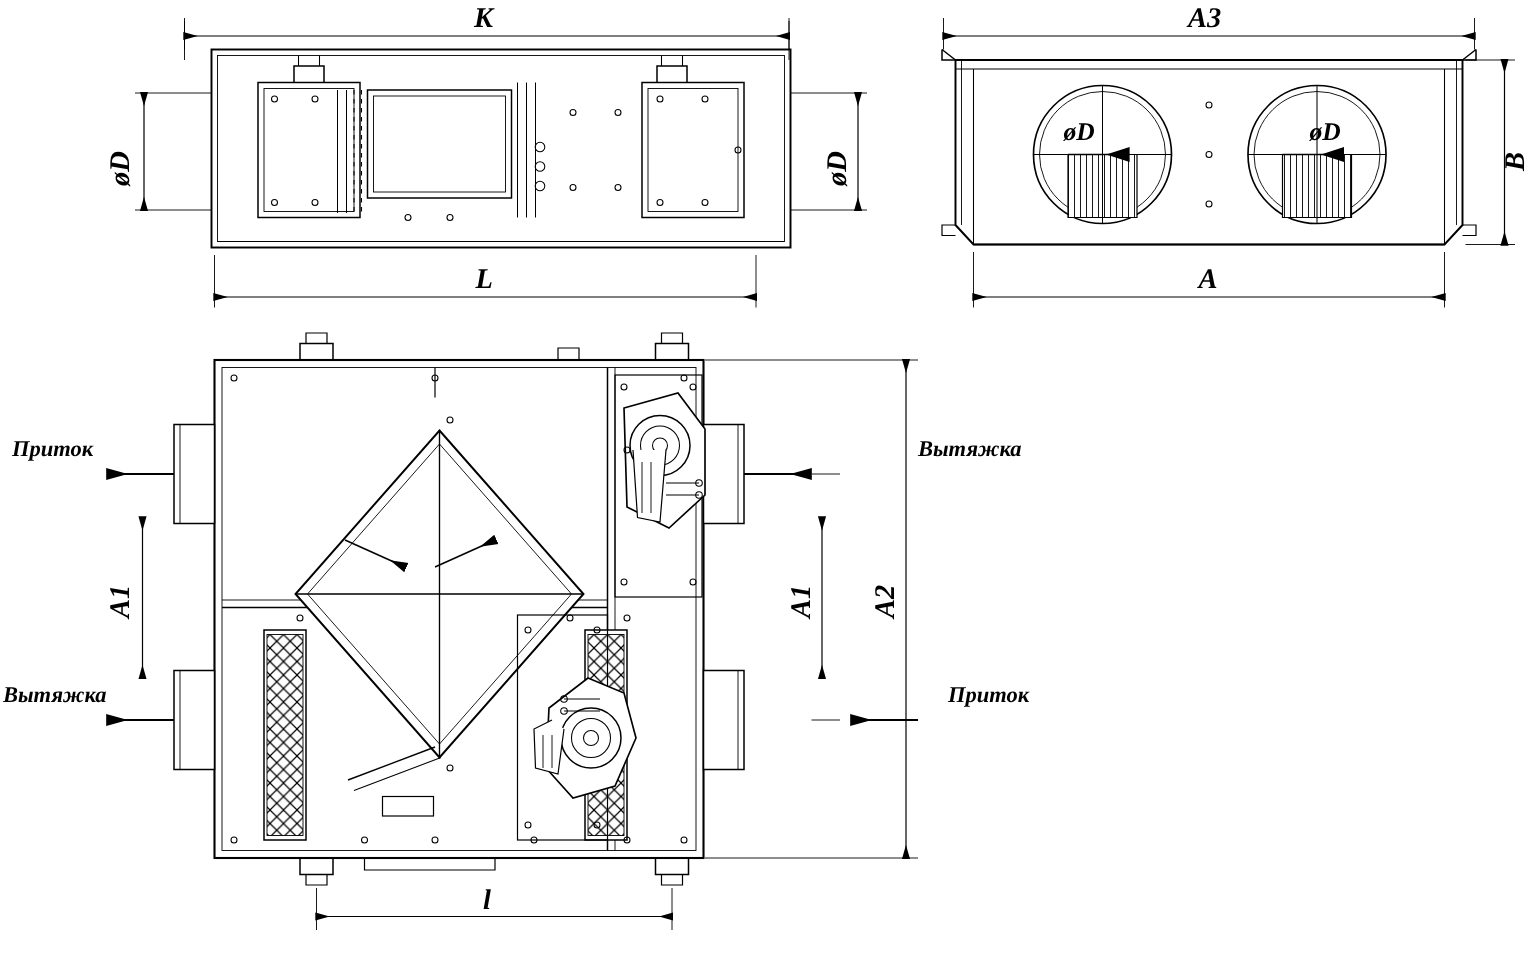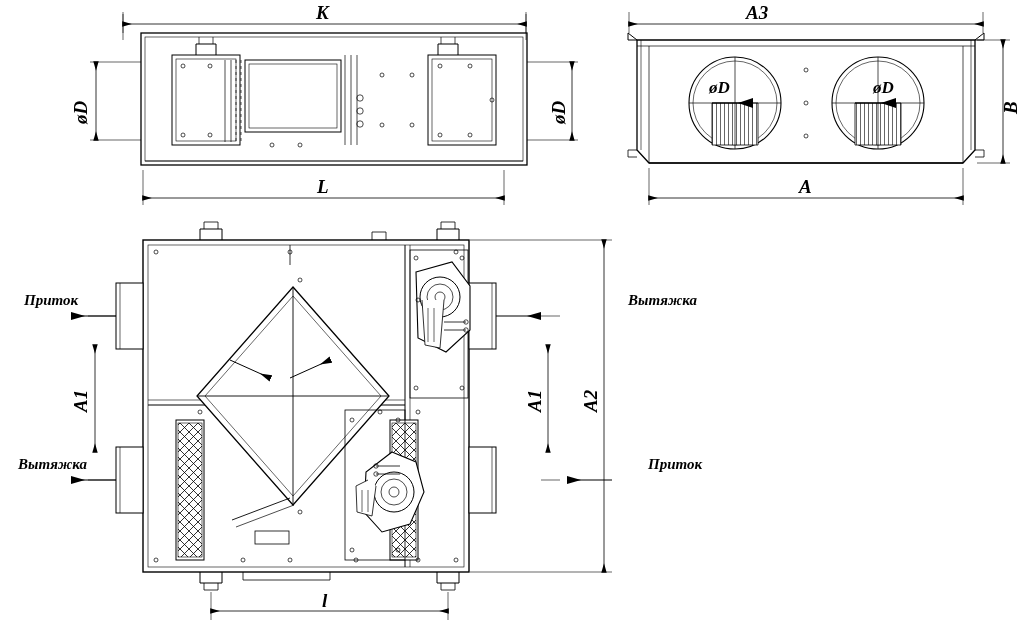--- a/index.html
+++ b/index.html
@@ -29,21 +29,20 @@
   .lbl.dim {
     font-size: 19px;
   }
   .lbl.dim-sm {
     font-size: 17px;
   }
   .lbl.flow {
     font-size: 15px;
     font-style: italic;
     font-weight: bold;
-    margin-left: 16px;
   }
   .rot-ccw {
     transform: rotate(-90deg);
     transform-origin: left top;
   }
   svg.draw {
     position: absolute;
     left: 0;
     top: 0;
   }
@@ -346,21 +345,21 @@
       </g>
 
     </g>
   </svg>
 
   <div class="lbl dim" style="left:316px; top:2px;">K</div>
   <div class="lbl dim" style="left:317px; top:176px;">L</div>
   <div class="lbl dim rot-ccw" style="left:70px; top:124px;">øD</div>
   <div class="lbl dim rot-ccw" style="left:548px; top:124px;">øD</div>
 
-  <div class="lbl dim" style="left:746px; top:2px;">A3</div>
+  <div class="lbl dim" style="left:792px; top:2px;">A3</div>
   <div class="lbl dim" style="left:799px; top:176px;">A</div>
   <div class="lbl dim rot-ccw" style="left:1000px; top:114px;">B</div>
   <div class="lbl dim-sm" style="left:709px; top:78px;">øD</div>
   <div class="lbl dim-sm" style="left:873px; top:78px;">øD</div>
 
   <div class="lbl dim rot-ccw" style="left:70px; top:412px;">A1</div>
   <div class="lbl dim rot-ccw" style="left:524px; top:412px;">A1</div>
   <div class="lbl dim rot-ccw" style="left:580px; top:412px;">A2</div>
   <div class="lbl dim" style="left:322px; top:590px;">l</div>
 

